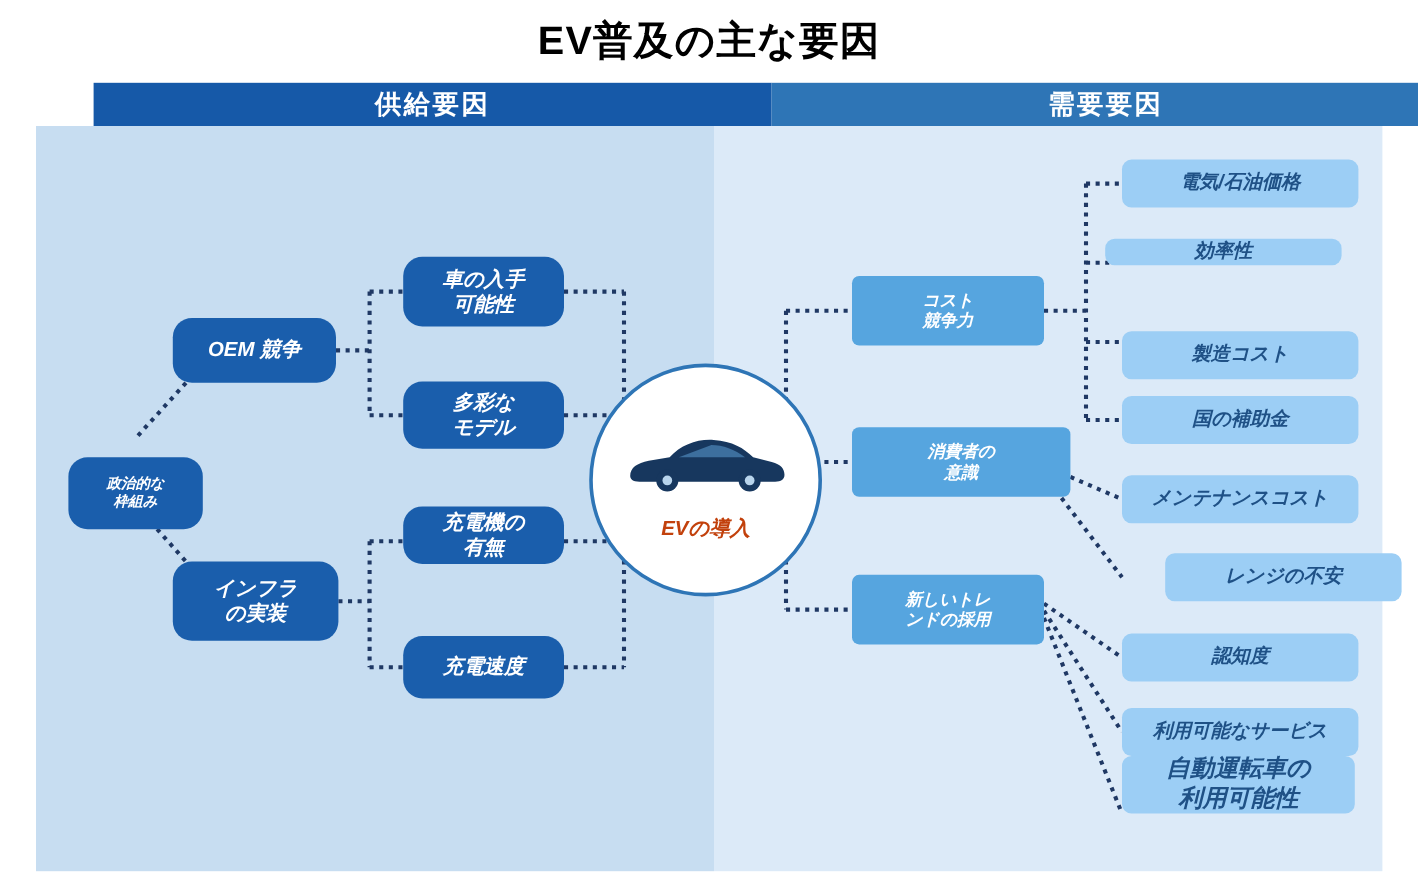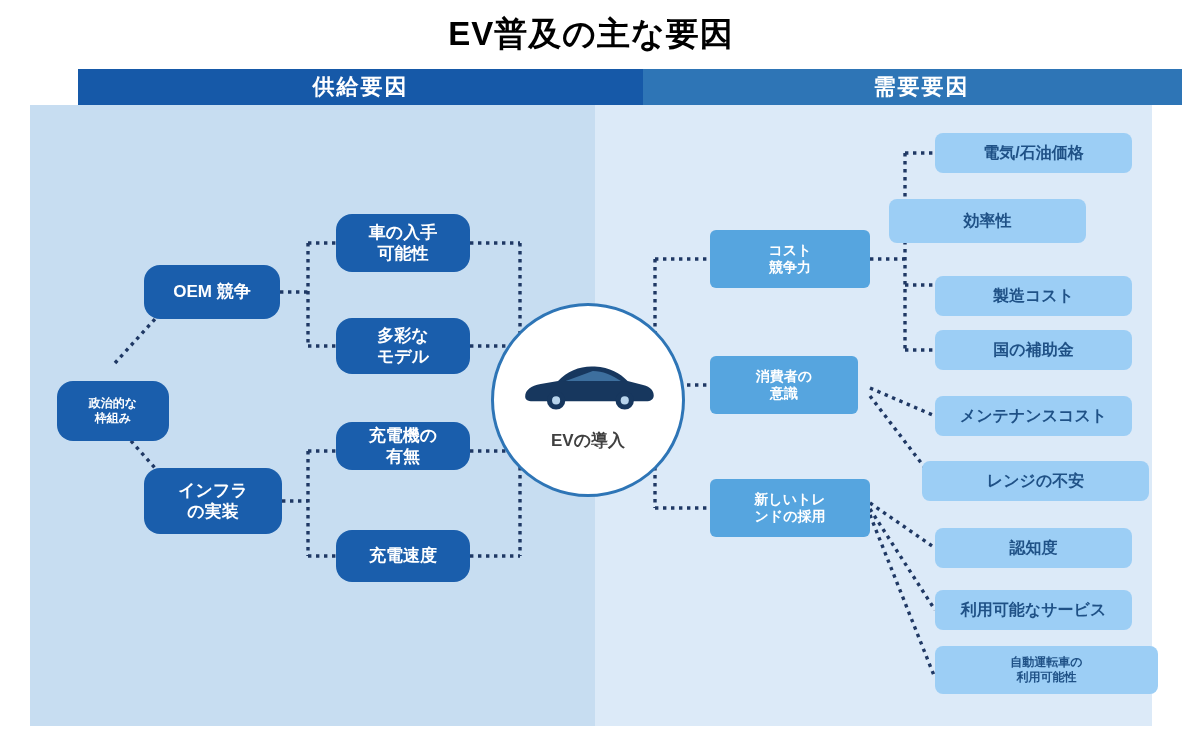--- a/index.html
+++ b/index.html
@@ -16,31 +16,31 @@
 
   .panel{position:absolute;top:105px;height:621px;}
   .panel.supply{left:30px;width:565px;background:var(--supply-panel-bg,#C7DDF1);}
   .panel.demand{left:595px;width:557px;background:var(--demand-panel-bg,#DCEAF8);}
 
   svg.connectors{position:absolute;left:0;top:0;width:1182px;height:730px;z-index:2;}
   svg.connectors path{fill:none;stroke:var(--connector,#1F3864);stroke-width:3.4;
                       stroke-dasharray:3.4 4.6;stroke-linecap:butt;}
 
   .box{position:absolute;z-index:3;display:flex;align-items:center;justify-content:center;
-       text-align:center;white-space:pre-line;font-weight:bold;line-height:1.25;}
+       text-align:center;white-space:pre-line;font-weight:bold;line-height:1.25;font-style:italic;}
   .box.dark{background:var(--dark-box-bg,#1A5EAC);color:#fff;border-radius:16px;font-size:17px;}
   .box.mid{background:var(--mid-box-bg,#56A5DF);color:#fff;border-radius:6px;font-size:14px;}
   .box.leaf{background:var(--leaf-box-bg,#9CCEF5);color:var(--leaf-text,#1F5186);
             border-radius:8px;font-size:16px;}
 
   .hub{position:absolute;left:491px;top:303px;width:194px;height:194px;z-index:4;
        background:#fff;border:3px solid var(--circle-border,#2E75B6);border-radius:50%;
        box-sizing:border-box;display:flex;flex-direction:column;align-items:center;justify-content:center;}
   .hub .car{width:146px;height:58px;margin-top:6px;}
-  .hub .hub-label{font-size:17px;font-weight:bold;color:#404040;margin-top:17px;}
+  .hub .hub-label{font-size:17px;font-weight:bold;color:#c2410c;margin-top:17px;font-style:italic;}
 </style>
 </head>
 <body>
 
 <div id="stage">
 
   <div class="title">EV普及の主な要因</div>
 
   <div class="header supply">供給要因</div>
   <div class="header demand">需要要因</div>
@@ -81,29 +81,29 @@
       <circle cx="42" cy="48" r="9.5" fill="#17375E"></circle>
       <circle cx="42" cy="48" r="4.2" fill="#B8D4EC"></circle>
       <circle cx="113" cy="48" r="9.5" fill="#17375E"></circle>
       <circle cx="113" cy="48" r="4.2" fill="#B8D4EC"></circle>
     </svg>
     <div class="hub-label">EVの導入</div>
   </div>
 
   <div class="box mid" style="left:710px;top:230px;width:160px;height:58px">コスト
 競争力</div>
-  <div class="box mid" style="left:710px;top:356px;width:148px;height:58px">消費者の
+  <div class="box mid" style="left:710px;top:356px;width:182px;height:58px">消費者の
 意識</div>
   <div class="box mid" style="left:710px;top:479px;width:160px;height:58px">新しいトレ
 ンドの採用</div>
 
   <div class="box leaf" style="left:935px;top:133px;width:197px;height:40px">電気/石油価格</div>
-  <div class="box leaf" style="left:889px;top:199px;width:197px;height:44px">効率性</div>
+  <div class="box leaf" style="left:921px;top:199px;width:197px;height:22px">効率性</div>
   <div class="box leaf" style="left:935px;top:276px;width:197px;height:40px">製造コスト</div>
   <div class="box leaf" style="left:935px;top:330px;width:197px;height:40px">国の補助金</div>
   <div class="box leaf" style="left:935px;top:396px;width:197px;height:40px">メンテナンスコスト</div>
-  <div class="box leaf" style="left:922px;top:461px;width:227px;height:40px">レンジの不安</div>
+  <div class="box leaf" style="left:971px;top:461px;width:197px;height:40px">レンジの不安</div>
   <div class="box leaf" style="left:935px;top:528px;width:197px;height:40px">認知度</div>
   <div class="box leaf" style="left:935px;top:590px;width:197px;height:40px">利用可能なサービス</div>
-  <div class="box leaf" style="left:935px;top:646px;width:223px;height:48px;font-size:12px">自動運転車の
+  <div class="box leaf" style="left:935px;top:630px;width:194px;height:48px;font-size:20px">自動運転車の
 利用可能性</div>
 
 </div>
 
 </body></html>

